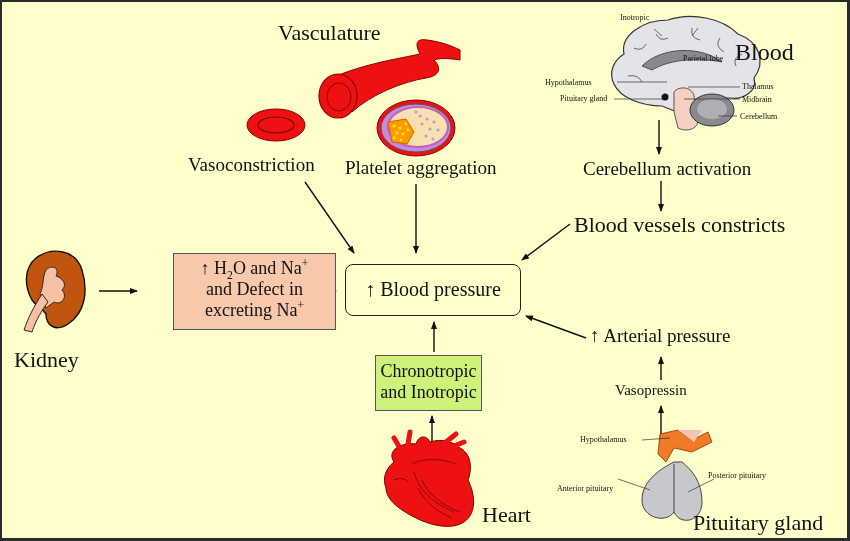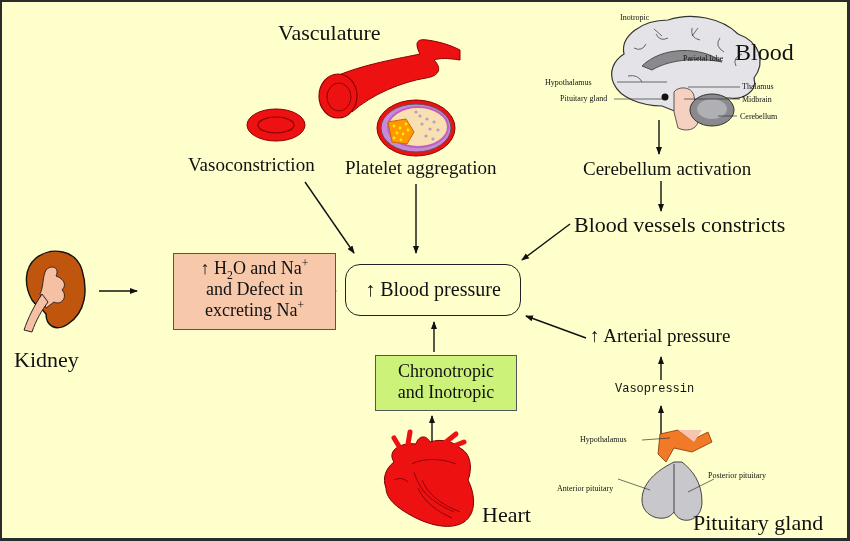--- a/index.html
+++ b/index.html
@@ -18,29 +18,29 @@
   .lbl { position: absolute; white-space: nowrap; line-height: 1; }
   .big { font-size: 21px; }
   .title { font-size: 22px; }
   .small { font-size: 8px; font-family: "Liberation Serif", serif; }
   .box {
     position: absolute; box-sizing: border-box; text-align: center;
     font-size: 18px; line-height: 21px; border: 1px solid #555;
   }
   #bp-box {
     left: 343px; top: 262px; width: 176px; height: 52px;
-    border: 1.5px solid #222; border-radius: 15px; background: #ffffcc;
+    border: 1.5px solid #222; border-radius: 8px; background: #ffffcc;
     font-size: 20px; line-height: 49px;
   }
   #renal-box {
     left: 143px; top: 251px; width: 163px; height: 77px;
     background: #f7c8aa; padding-top: 4px; margin-left: 28px;
   }
   #heart-box {
-    left: 373px; top: 353px; width: 142px; height: 56px;
+    left: 373px; top: 353px; width: 107px; height: 56px;
     background: #ccf27a; padding-top: 5px;
   }
   sup, sub { font-size: 65%; line-height: 0; }
   svg.layer { position: absolute; left: 0; top: 0; overflow: visible; }
 </style>
 </head>
 <body>
 
 <div id="canvas">
 
@@ -188,18 +188,18 @@
   </div>
   <div class="lbl title" style="left:12px;top:347px;">Kidney</div>
 
   <div class="box" id="heart-box">
     <div>Chronotropic</div>
     <div>and Inotropic</div>
   </div>
   <div class="lbl title" style="left:480px;top:502px;">Heart</div>
 
   <div class="lbl big" style="left:588px;top:324px;font-size:19px;"><span>↑</span> <span>Arterial pressure</span></div>
-  <div class="lbl big" style="left:613px;top:381px;font-size:12px;font-family:Liberation Mono, monospace;">Vasopressin</div>
+  <div class="lbl big" style="left:613px;top:381px;font-size:15px;">Vasopressin</div>
   <div class="lbl small" style="left:578px;top:434px;">Hypothalamus</div>
   <div class="lbl small" style="left:555px;top:483px;">Anterior pituitary</div>
   <div class="lbl small" style="left:706px;top:470px;">Posterior pituitary</div>
   <div class="lbl title" style="left:691px;top:510px;">Pituitary gland</div>
 </div>
 
 </body></html>

